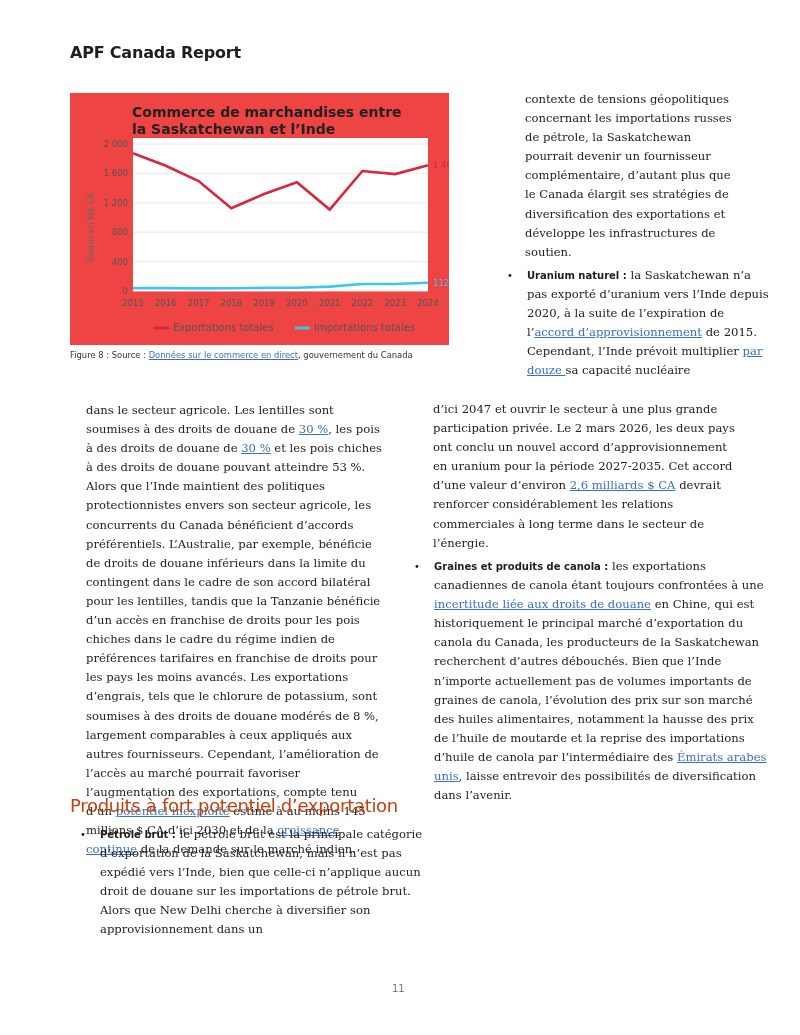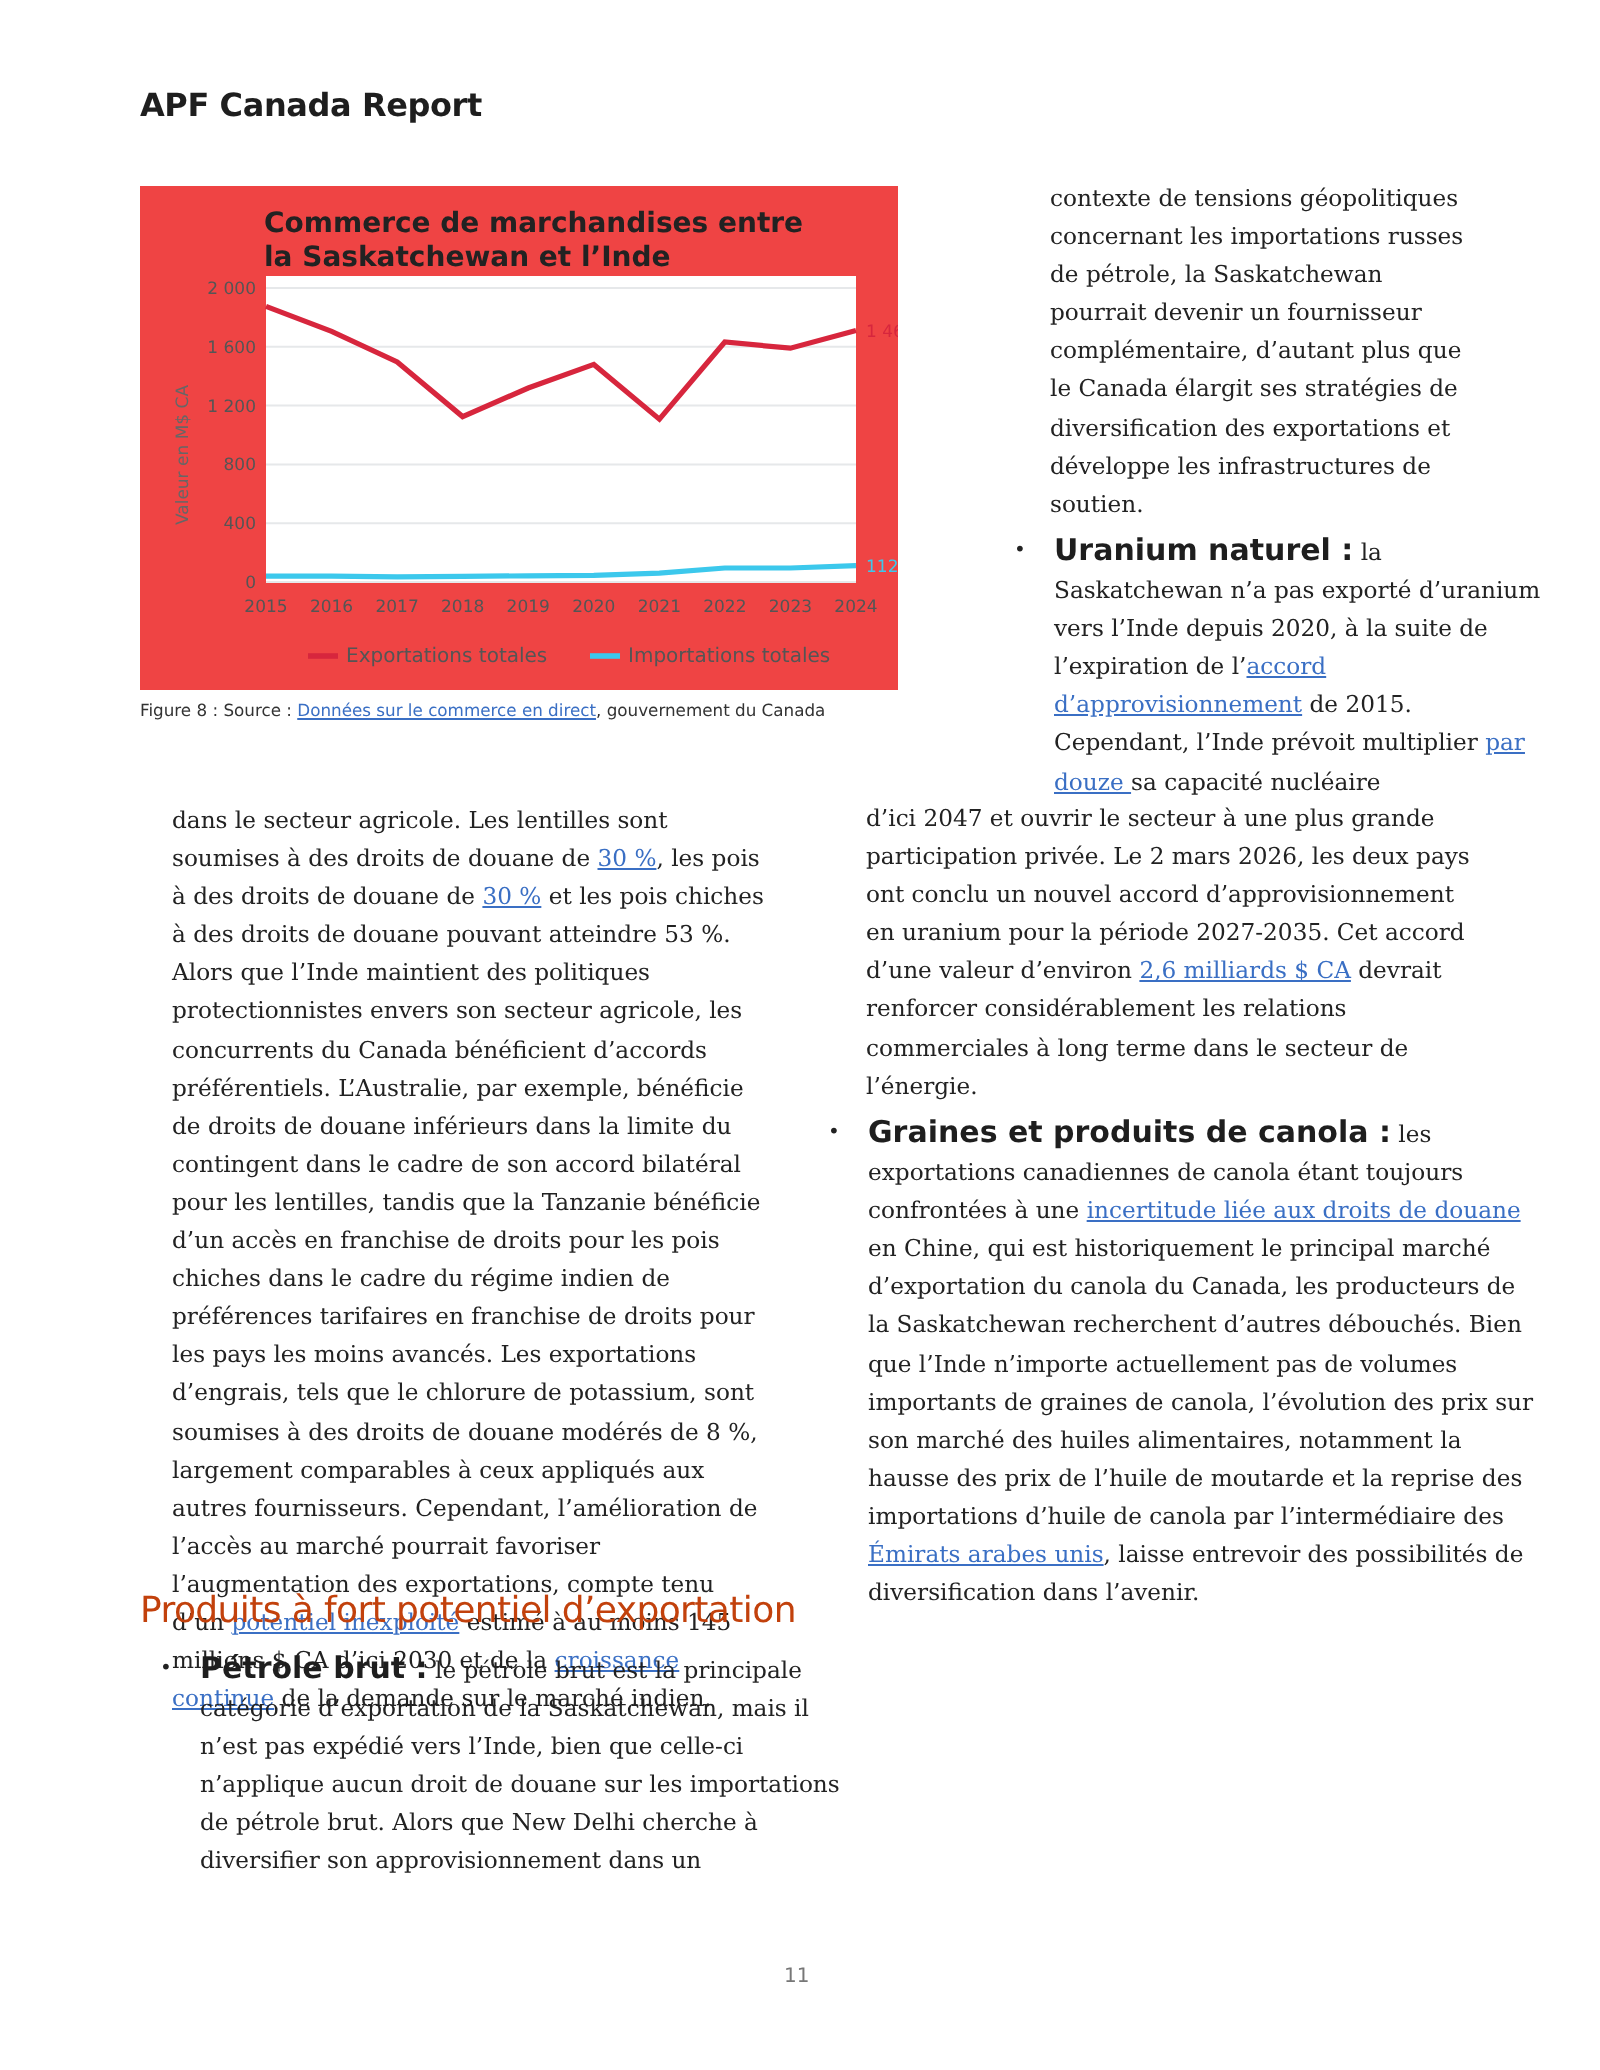--- a/index.html
+++ b/index.html
@@ -14,21 +14,21 @@
   .caption a, .body a { color: #3a6fc4; text-decoration: underline; }
 
   .body { font-family: "DejaVu Serif", serif; font-size: 11.6px; line-height: 19.1px; color: #222; }
   .col-left { position: absolute; left: 70px; top: 385px; width: 330px; }
   .col-left p { margin: 16px; }
 
   .section-heading { position: absolute; left: 70px; top: 795px; font-family: "DejaVu Sans", sans-serif; font-size: 18px; color: #c2410c; letter-spacing: -0.3px; white-space: nowrap; }
 
   .bullet { position: relative; padding-left: 30px; }
   .bullet .dot { position: absolute; left: 10px; top: 0; font-family: "DejaVu Sans", sans-serif; font-size: 10px; }
-  .bullet .lead { font-family: "DejaVu Sans", sans-serif; font-weight: bold; font-size: 15px; color: #1e1e1e; }
+  .bullet .lead { font-family: "DejaVu Sans", sans-serif; font-weight: bold; font-size: 10px; color: #1e1e1e; }
   .left-bullet { position: absolute; left: 70px; top: 825px; width: 330px; }
 
   .col-right-top { position: absolute; left: 525px; top: 90px; width: 215px; }
   .col-right-top p { margin: 0; }
   .uranium { position: absolute; left: 497px; top: 266px; width: 245px; }
   .uranium-cont { position: absolute; left: 433px; top: 400px; width: 305px; }
   .canola { position: absolute; left: 404px; top: 557px; width: 336px; }
   .page-num { position: absolute; left: 392px; top: 983px; font-family: "DejaVu Sans", sans-serif; font-size: 10px; color: #777; }
 </style>
 </head>

